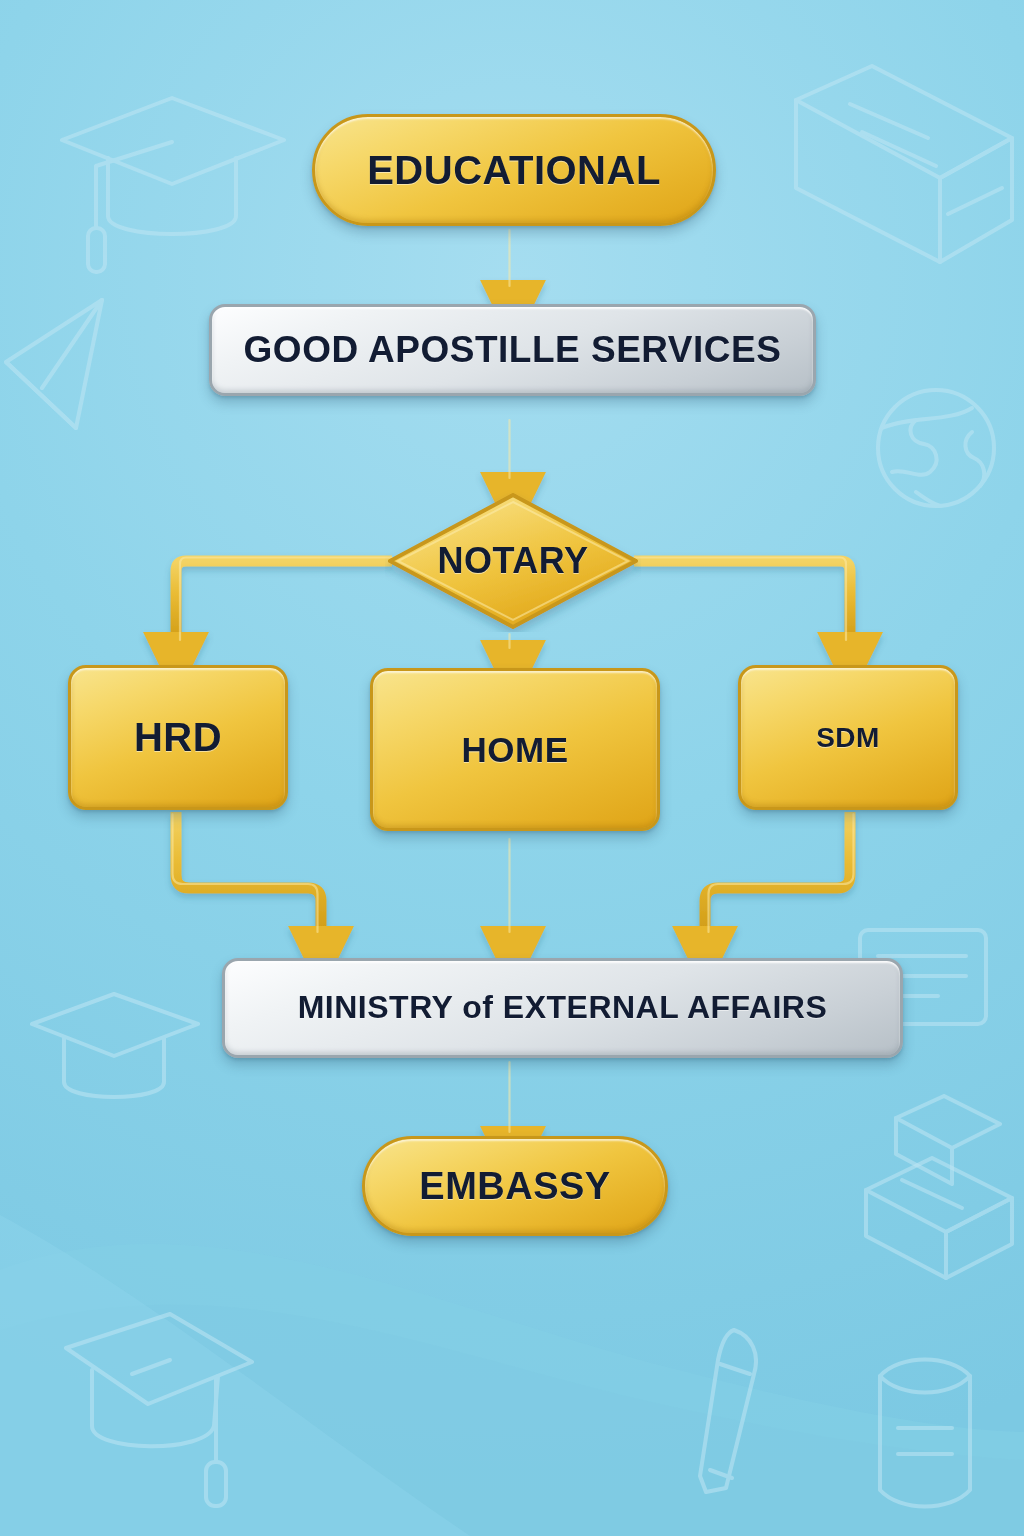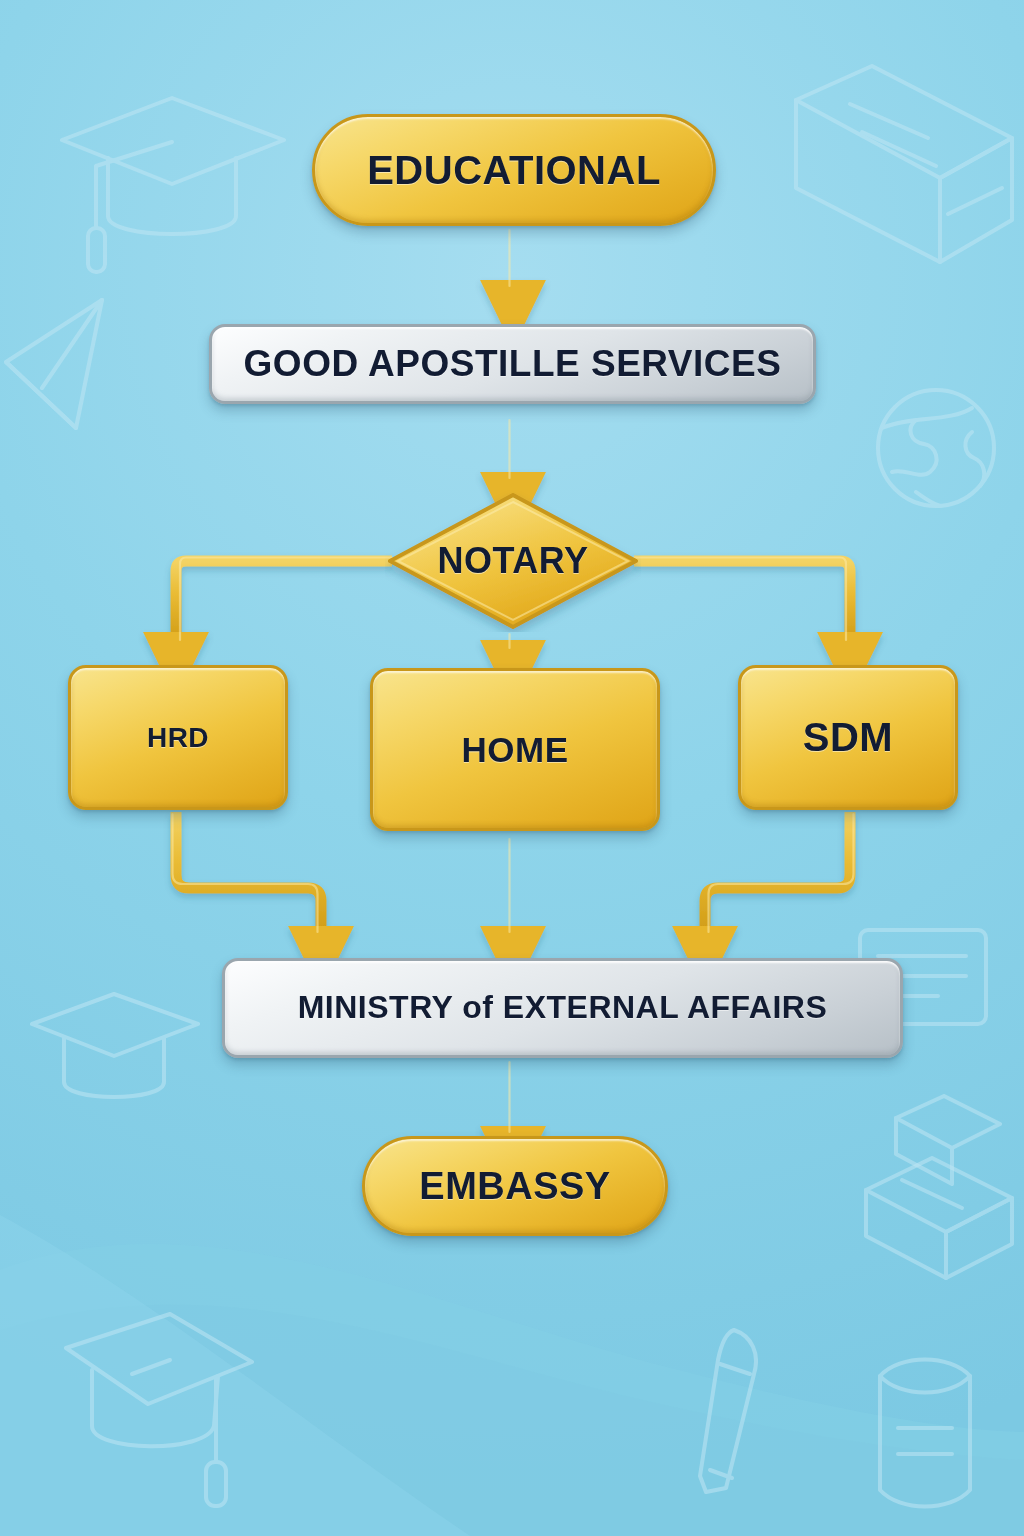--- a/index.html
+++ b/index.html
@@ -94,50 +94,50 @@
   .pill      { border-radius: 999px; }
   .bar       { border-radius: 16px; }
   .rect      { border-radius: 18px; }
 
   
   #node-educational {
     left: 312px; top: 114px; width: 404px; height: 112px;
     font-size: 40px;
   }
   #node-service {
-    left: 209px; top: 324px; width: 607px; height: 80px;
+    left: 209px; top: 304px; width: 607px; height: 92px;
     font-size: 37px;
   }
   #node-notary-wrap {
     position: absolute;
     left: 385px; top: 490px; width: 256px; height: 142px;
     z-index: 5;
   }
   #node-notary-shape {
     position: absolute; inset: 0;
   }
   #node-notary-label {
     position: absolute; inset: 0;
     display: flex; align-items: center; justify-content: center;
     font-size: 36px; font-weight: bold; color: #121c33;
     letter-spacing: .5px;
     text-shadow: 0 1px 0 rgba(255,255,255,.5);
   }
   #node-hrd {
     left: 68px; top: 665px; width: 220px; height: 145px;
-    font-size: 28px;
+    font-size: 40px;
   }
   #node-home {
     left: 370px; top: 668px; width: 290px; height: 163px;
     font-size: 35px;
     padding: 0 8px;
   }
   #node-sdm {
     left: 738px; top: 665px; width: 220px; height: 145px;
-    font-size: 40px;
+    font-size: 28px;
   }
   #node-mea {
     left: 222px; top: 958px; width: 681px; height: 100px;
     font-size: 32px;
   }
   #node-embassy {
     left: 362px; top: 1136px; width: 306px; height: 100px;
     font-size: 38px;
   }
 </style>

